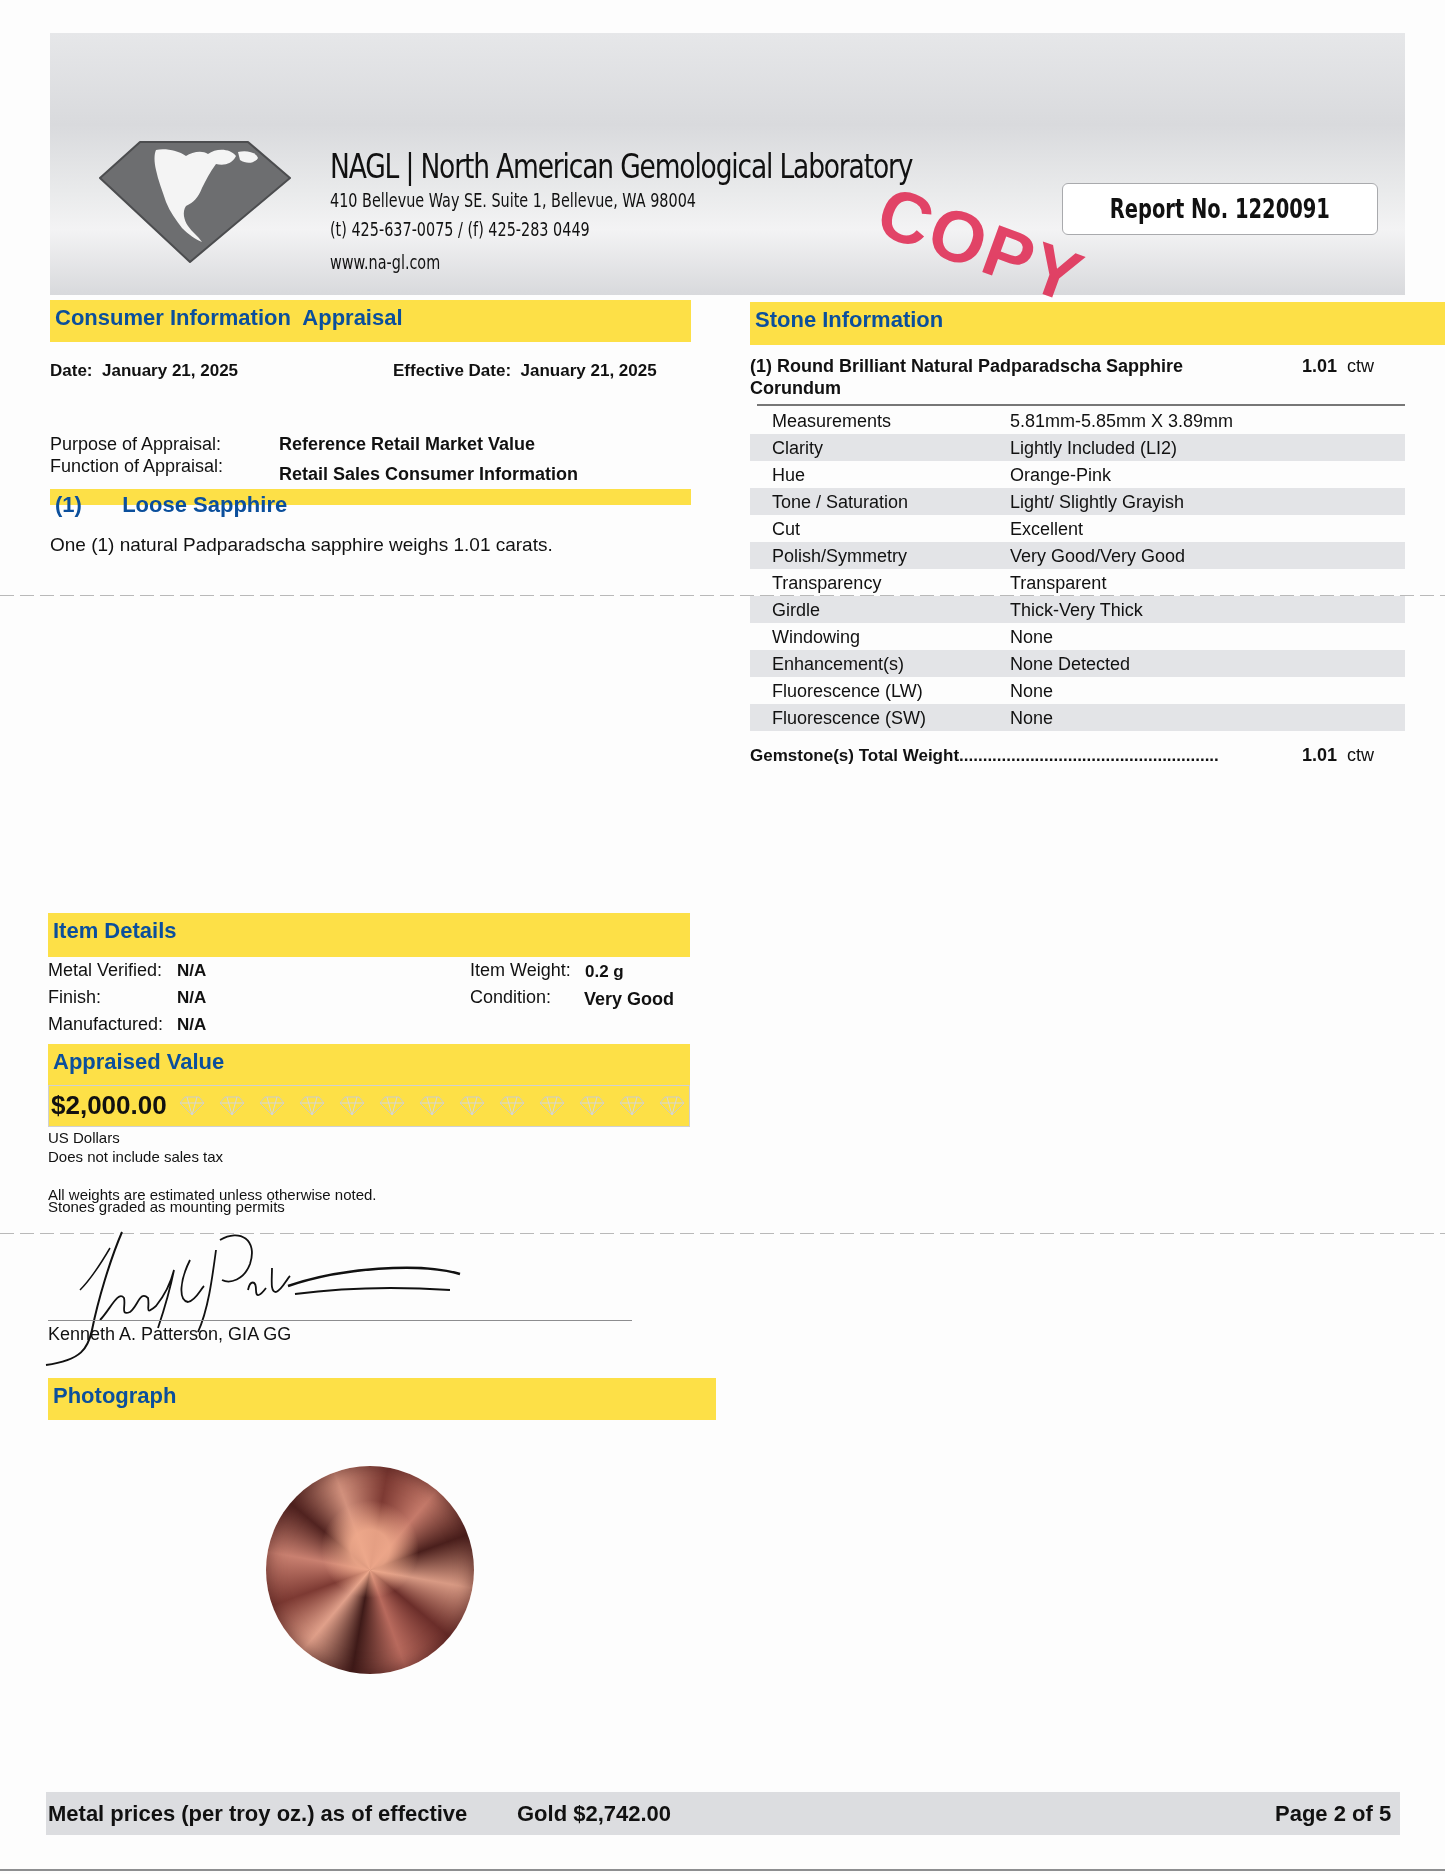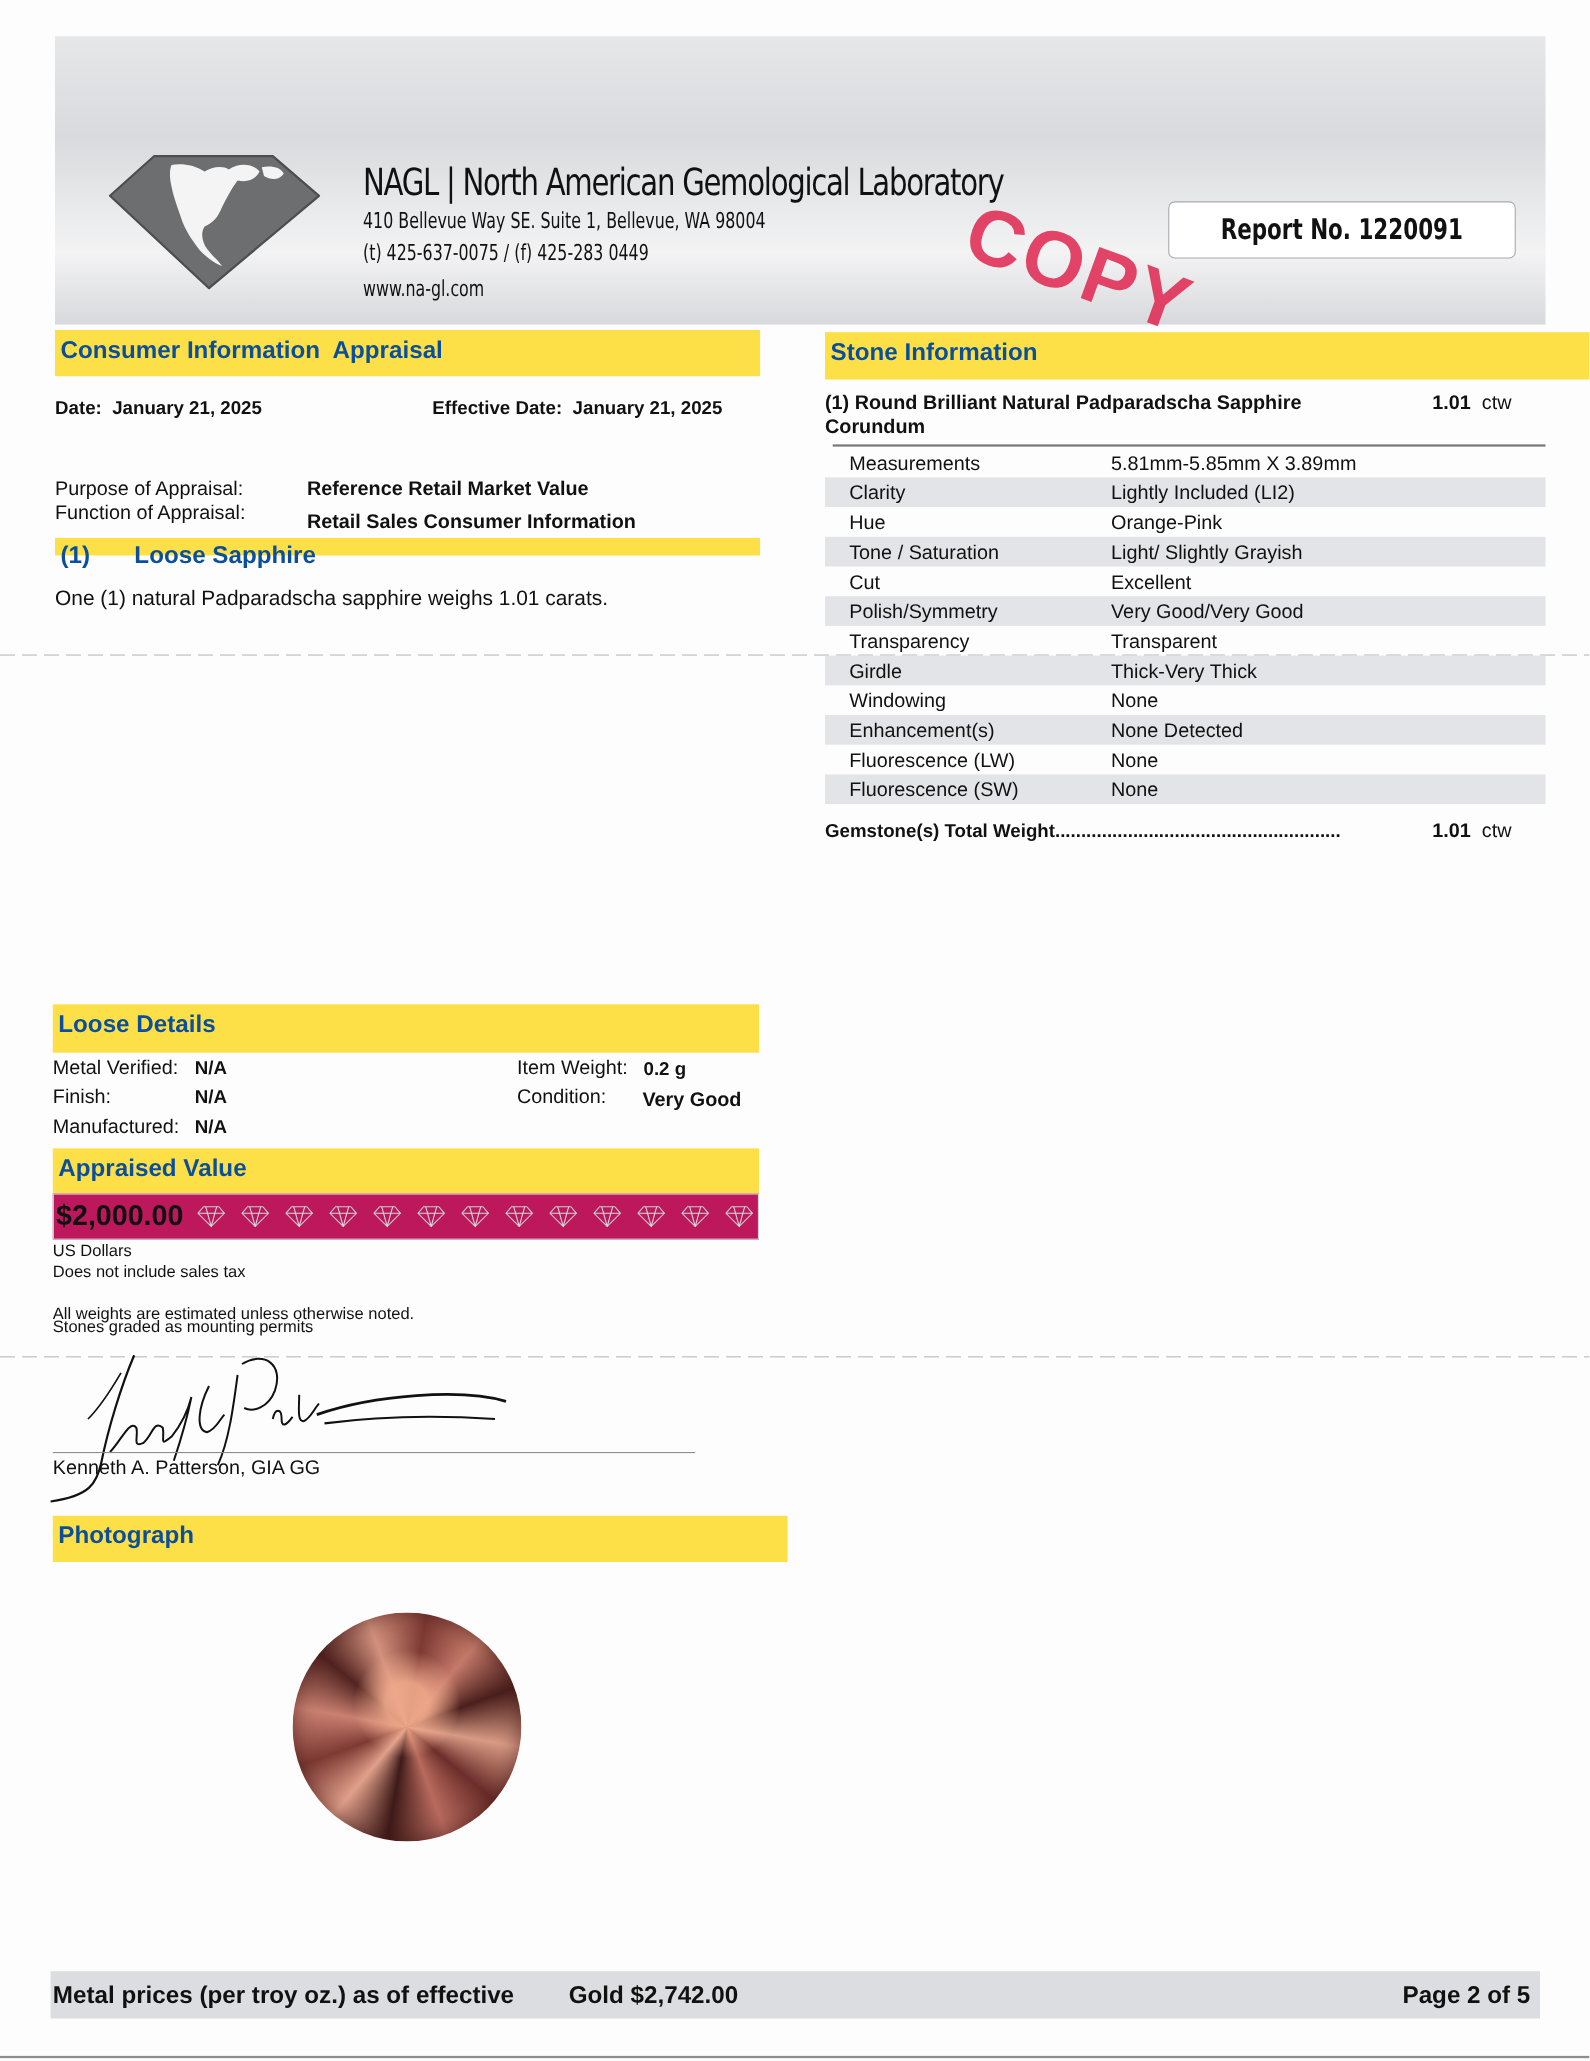--- a/index.html
+++ b/index.html
@@ -51,21 +51,21 @@
     position: absolute; left: 750px; width: 655px; height: 27px;
     box-sizing: border-box; font-size: 18px; white-space: nowrap;
   }
   .stone-row.striped { background: #e3e4e7; }
   .stone-row .lbl { position: absolute; left: 22px; top: 4px; }
   .stone-row .val { position: absolute; left: 260px; top: 4px; }
   .rule { background: #777; height: 1.5px; }
   .fold { height: 1px; background: repeating-linear-gradient(90deg, #b9b9b9 0 14px, transparent 14px 20px); }
   .value-strip {
     left: 48px; top: 1085px; width: 642px; height: 42px; box-sizing: border-box;
-    border: 1px solid #cfd0d3; background: #be185d; overflow: hidden;
+    border: 1px solid #cfd0d3; background: #fde047; overflow: hidden;
   }
   .diamonds { position: absolute; left: 130px; top: 10px; display: flex; gap: 14px; }
   .dmd { width: 26px; height: 20px; }
   .footer-bar {
     left: 46px; top: 1792px; width: 1354px; height: 43px; background: #dcdde0;
   }
   .gem {
     left: 266px; top: 1466px; width: 208px; height: 208px; border-radius: 50%;
     background:
       radial-gradient(circle at 50% 40%, rgba(240,170,140,0.9) 0 12%, transparent 30%),
@@ -183,21 +183,21 @@
   <span class="val">None</span>
 </div>
 
 <div class="abs txt b" style="left:750px; top:746px; font-size:17px; width:525px; overflow:hidden;">Gemstone(s) Total Weight.......................................................</div>
 <div class="abs txt" style="left:1302px; top:745px;">
   <span class="b">1.01</span>&nbsp;
   <span>ctw</span>
 </div>
 
 <div class="abs sec-head" style="left:48px; top:913px; width:642px; height:44px; line-height:36px;">
-  <span>Loose Details</span>
+  <span>Item Details</span>
 </div>
 
 <div class="abs txt" style="left:48px; top:960px;">Metal Verified:</div>
 <div class="abs txt b" style="left:177px; top:961px; font-size:17px;">N/A</div>
 <div class="abs txt" style="left:48px; top:987px;">Finish:</div>
 <div class="abs txt b" style="left:177px; top:988px; font-size:17px;">N/A</div>
 <div class="abs txt" style="left:48px; top:1014px;">Manufactured:</div>
 <div class="abs txt b" style="left:177px; top:1015px; font-size:17px;">N/A</div>
 
 <div class="abs txt" style="left:470px; top:960px;">Item Weight:</div>

